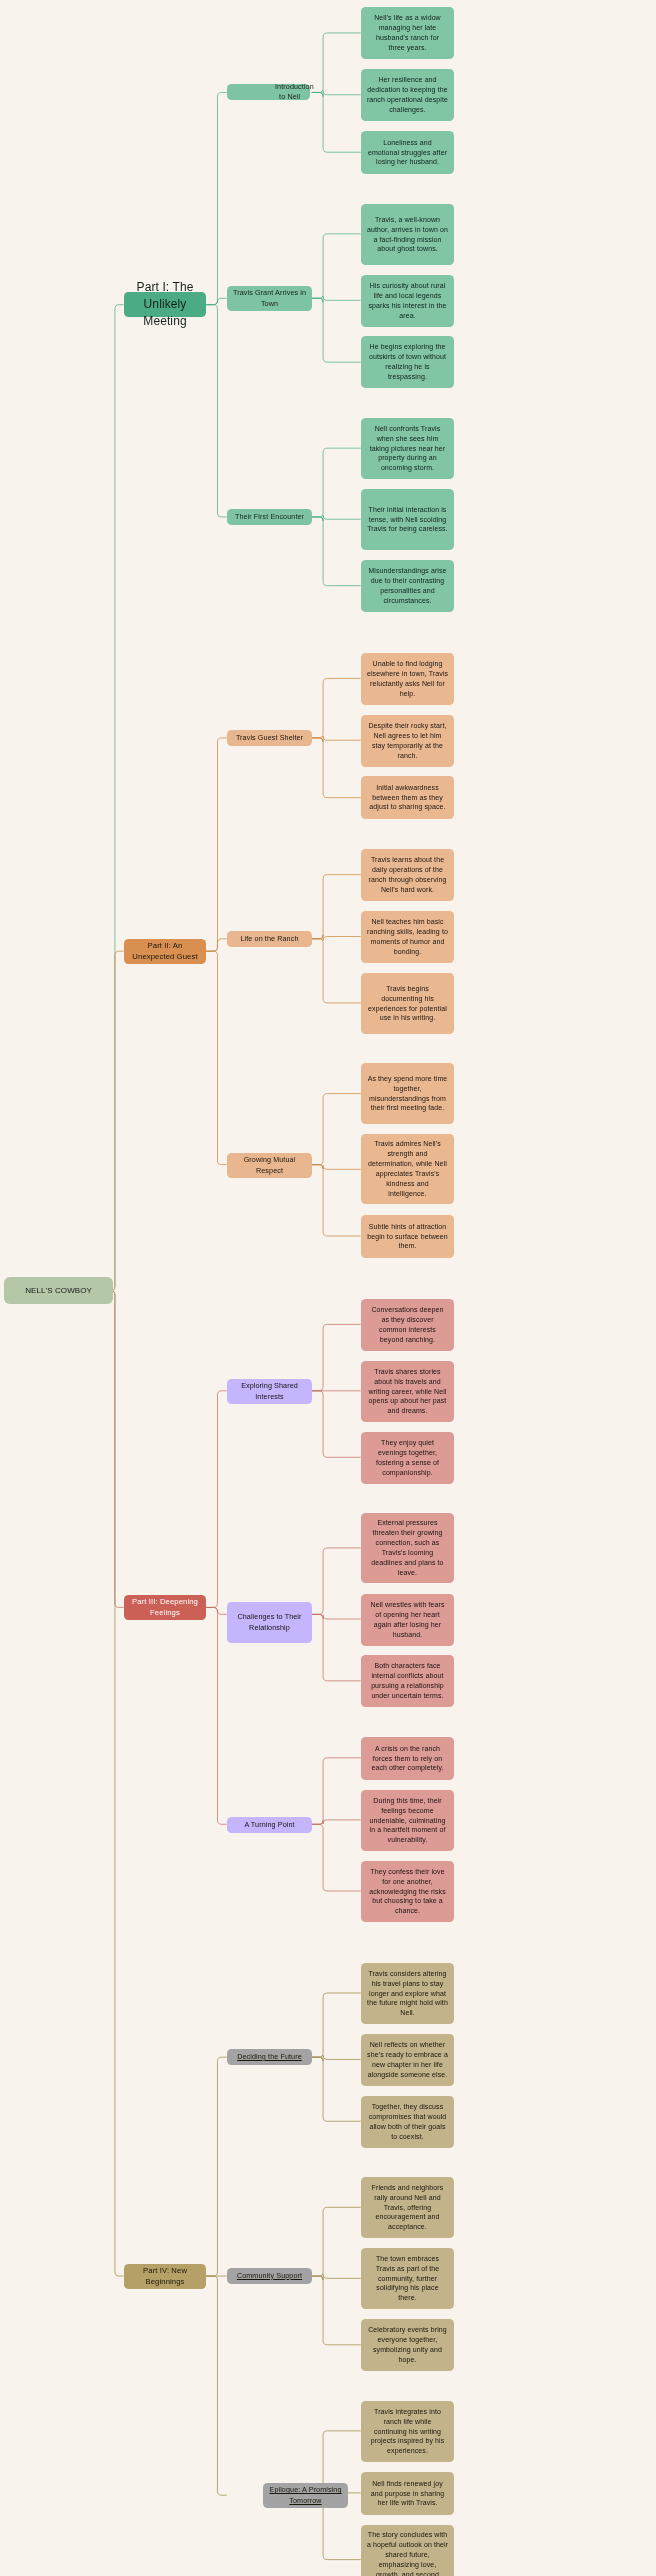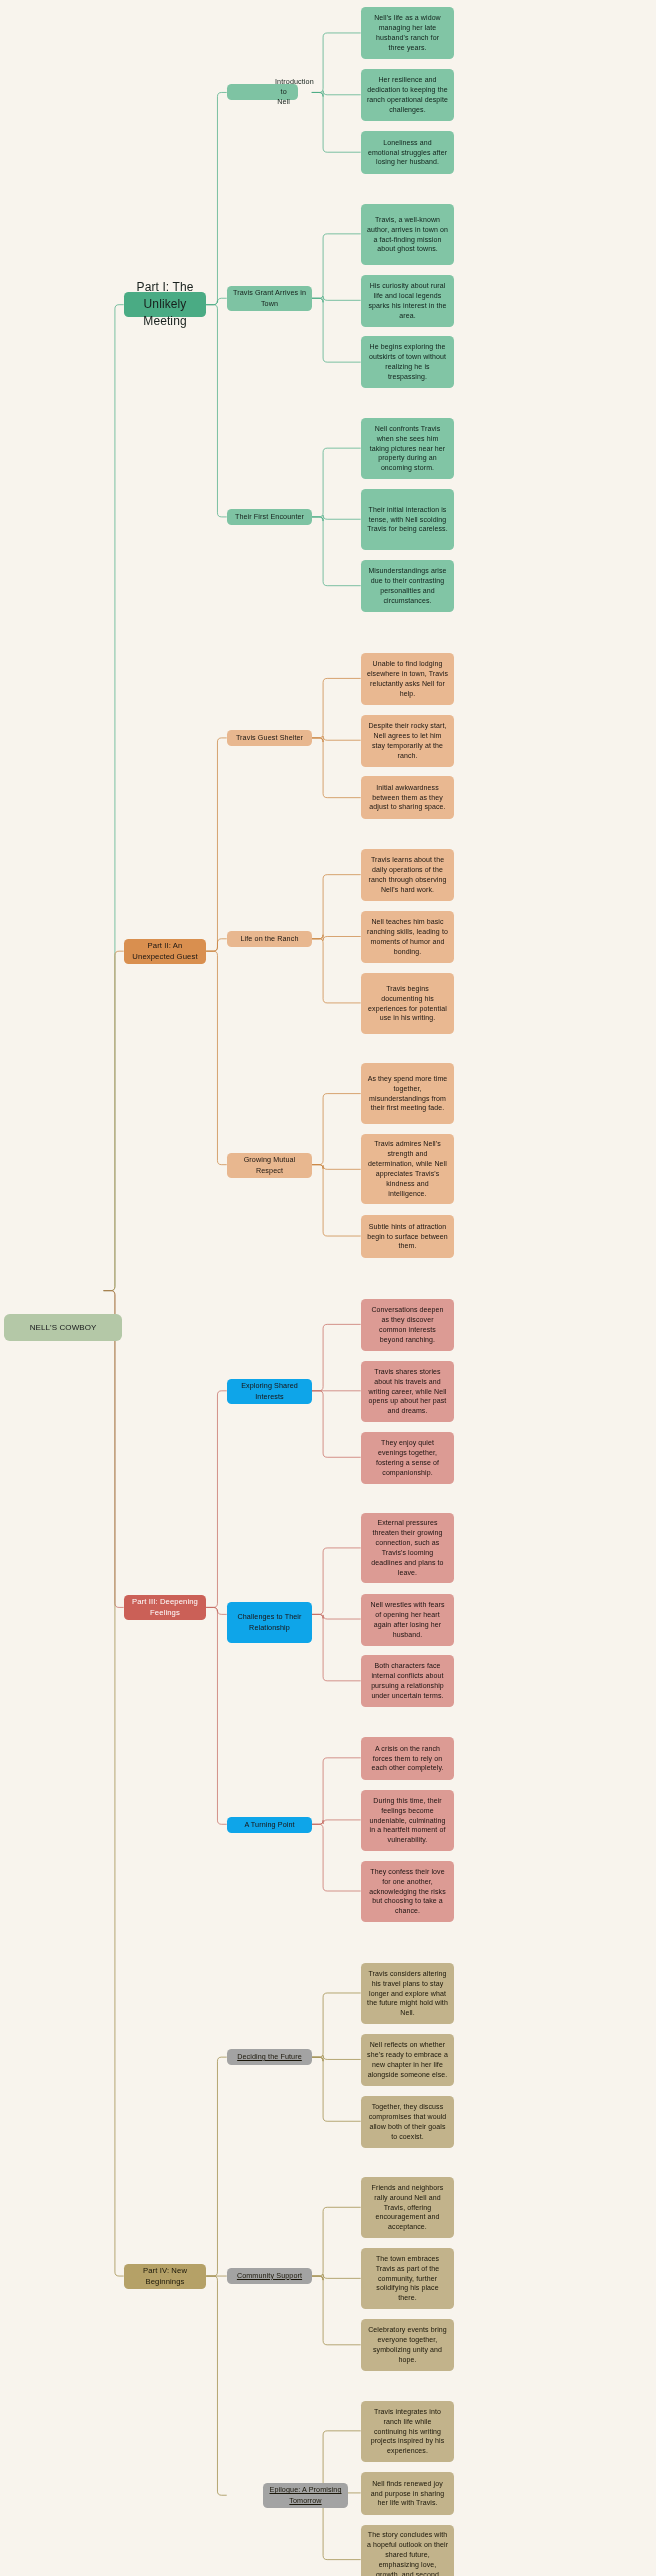--- a/index.html
+++ b/index.html
@@ -45,21 +45,21 @@
     border-radius:5.7px;
   }
   
   .n-b1{background:#4aab84;color:#18201d;font-size:12px;}
   .n-b2{background:#d98f4f;color:#1a1512;font-size:7.7px;}
   .n-b3{background:#cb6057;color:#ffffff;font-size:7.7px;}
   .n-b4{background:#b5a167;color:#1b1709;font-size:7.7px;}
   
   .n-t1{background:#7ec3a3;color:#15201b;font-size:7.2px;}
   .n-t2{background:#e8b78f;color:#1c1611;font-size:7.2px;}
-  .n-t3{background:#0ea5e9;color:#1a1211;font-size:7.2px;}
+  .n-t3{background:#c4b5fd;color:#1a1211;font-size:7.2px;}
   .n-t4{background:#a3a3a3;color:#1a1609;font-size:7.2px;text-decoration:underline;}
   
   .n-l1{background:#81c5a5;color:#10201a;font-size:7px;}
   .n-l2{background:#e9b891;color:#1b1510;font-size:7px;}
   .n-l3{background:#dc9b94;color:#1b1210;font-size:7px;}
   .n-l4{background:#c2b38b;color:#191508;font-size:7px;}
 </style>
 </head>
 <body>
 
@@ -121,21 +121,21 @@
   <div id="nodes-layer">
       <div class="node n-l1" style="left: 361px; top: 7.2px; width: 93px; height: 52px;">
         <span>Nell's life as a widow managing her late husband's ranch for three years.</span>
       </div>
       <div class="node n-l1" style="left: 361px; top: 69px; width: 93px; height: 52px;">
         <span>Her resilience and dedication to keeping the ranch operational despite challenges.</span>
       </div>
       <div class="node n-l1" style="left: 361px; top: 131px; width: 93px; height: 43px;">
         <span>Loneliness and emotional struggles after losing her husband.</span>
       </div>
-      <div class="node n-t1" style="left: 227px; top: 84px; width: 71px; height: 16px; padding-left: 48px;">
+      <div class="node n-t1" style="left: 227px; top: 84px; width: 83px; height: 16px; padding-left: 48px;">
         <span>Introduction to Nell</span>
       </div>
       <div class="node n-l1" style="left: 361px; top: 204px; width: 93px; height: 61px;">
         <span>Travis, a well-known author, arrives in town on a fact-finding mission about ghost towns.</span>
       </div>
       <div class="node n-l1" style="left: 361px; top: 275px; width: 93px; height: 52px;">
         <span>His curiosity about rural life and local legends sparks his interest in the area.</span>
       </div>
       <div class="node n-l1" style="left: 361px; top: 336px; width: 93px; height: 52px;">
         <span>He begins exploring the outskirts of town without realizing he is trespassing.</span>
@@ -268,18 +268,18 @@
       </div>
       <div class="node n-l4" style="left: 361px; top: 2525px; width: 93px; height: 70px;">
         <span>The story concludes with a hopeful outlook on their shared future, emphasizing love, growth, and second chances.</span>
       </div>
       <div class="node n-t4" style="left: 227px; top: 2483px; width: 85px; height: 25px; margin-left: 36px;">
         <span>Epilogue: A Promising Tomorrow</span>
       </div>
       <div class="node n-b4" style="left: 124px; top: 2264px; width: 82px; height: 25px;">
         <span>Part IV: New Beginnings</span>
       </div>
-      <div class="node n-root" style="left: 4.1px; top: 1314px; width: 118px; height: 27px;">
+      <div class="node n-root" style="left: 4.1px; top: 1277px; width: 109px; height: 27px;">
         <span>NELL'S COWBOY</span>
       </div>
     </div>
 </div>
 
 
 </body></html>

